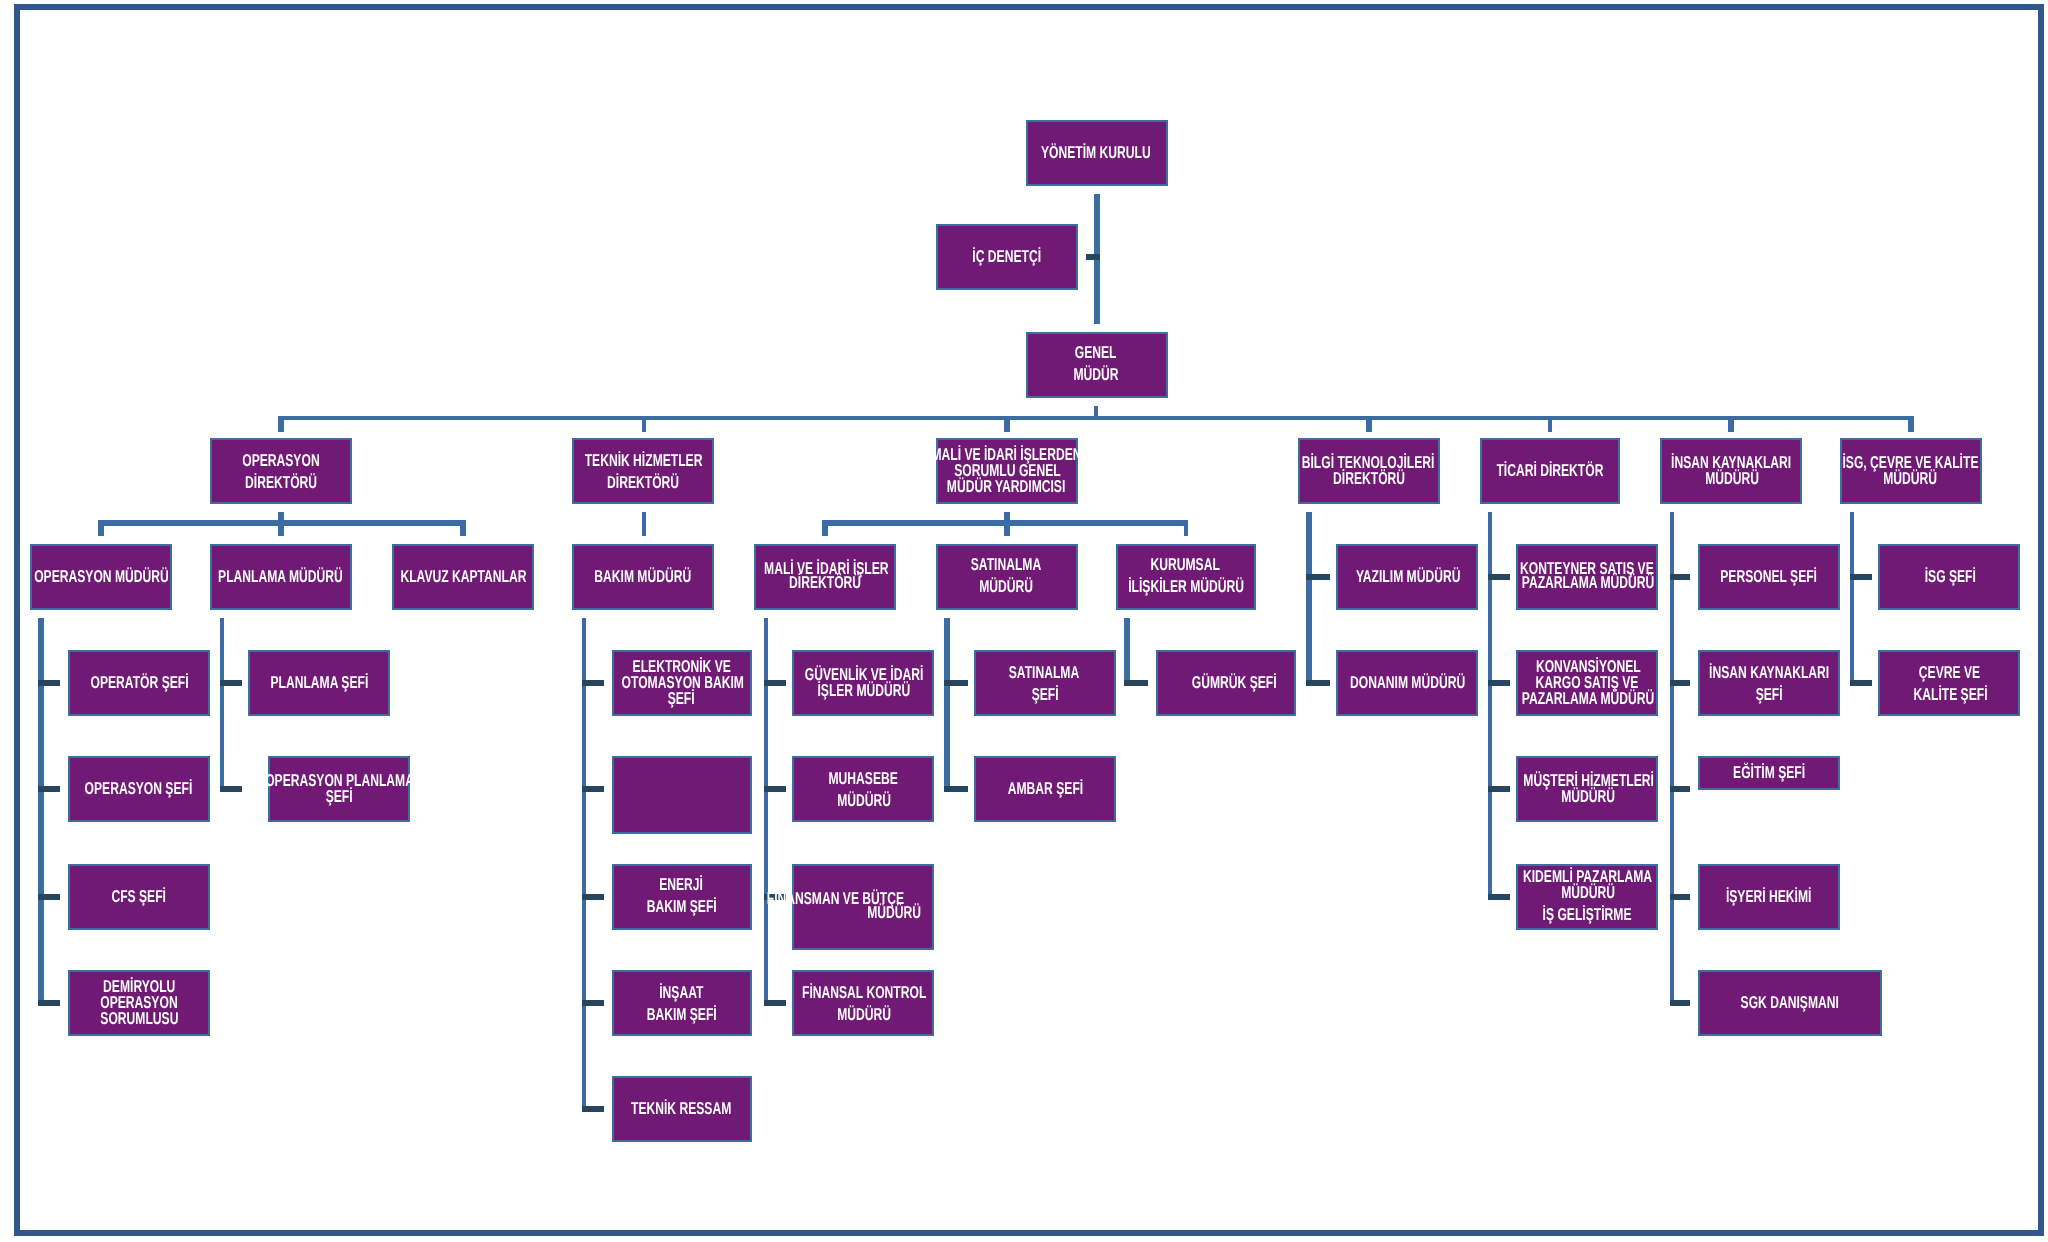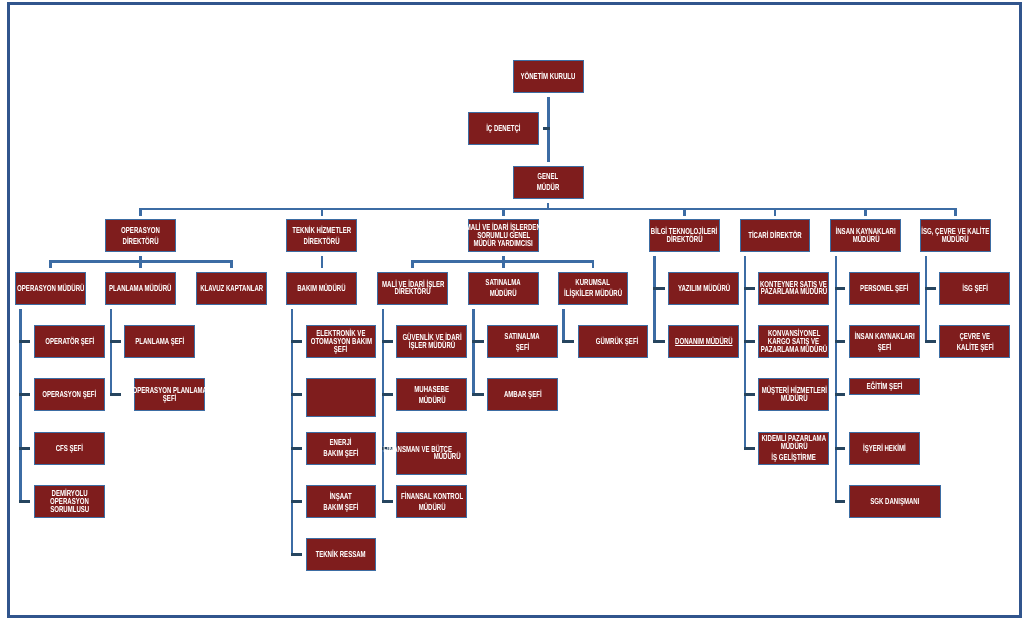--- a/index.html
+++ b/index.html
@@ -7,21 +7,21 @@
   body{width:1024px;height:621px;overflow:hidden;
        font-family:"Liberation Sans",sans-serif;
        -webkit-font-smoothing:antialiased;text-rendering:geometricPrecision;}
   #chart{position:relative;width:1024px;height:621px;background:#ffffff;}
   .frame{position:absolute;left:0;top:0;width:1024px;height:621px;}
   .frame i{position:absolute;background:#31558d;display:block;}
   .frame .ft{left:6.9px;top:2px;width:1015px;height:2.6px;}
   .frame .fb{left:6.9px;top:615px;width:1015px;height:2.6px;}
   .frame .fl{left:6.8px;top:2px;width:2.8px;height:615.6px;}
   .frame .fr{left:1019.2px;top:2px;width:2.8px;height:615.6px;}
-  .node{position:absolute;background:#7f1d1d;border:0.9px solid #3d6da3;box-sizing:border-box;
+  .node{position:absolute;background:#701a75;border:0.9px solid #3d6da3;box-sizing:border-box;
         display:flex;flex-direction:column;align-items:center;justify-content:center;
         text-align:center;color:#ffffff;font-weight:bold;white-space:nowrap;z-index:3;
         font-size:8.6px;line-height:11.1px;overflow:visible;}
   .node .l{display:block;transform:scaleX(0.705) translateZ(0);transform-origin:center center;}
   .node.tight{line-height:7.7px;}
   .ln{position:absolute;background:#3c6ca4;z-index:1;}
   .stub{position:absolute;background:#26455f;z-index:2;}
 </style>
 </head>
 <body>
@@ -236,21 +236,21 @@
       <div class="node" style="left: 487px; top: 325.1px; width: 70.9px; height: 33.3px;">
         <span class="l">SATINALMA</span>
         <span class="l">ŞEFİ</span>
       </div>
       <div class="node" style="left: 487px; top: 378.1px; width: 70.9px; height: 33.3px;">
         <span class="l">AMBAR ŞEFİ</span>
       </div>
       <div class="node" style="left: 577.6px; top: 325.1px; width: 70.9px; height: 33.3px; align-items: flex-end;">
         <span class="l">GÜMRÜK ŞEFİ</span>
       </div>
-      <div class="node" style="left: 668.3px; top: 325.1px; width: 70.9px; height: 33.3px; text-decoration: underline;">
+      <div class="node" style="left: 668.3px; top: 325.1px; width: 70.9px; height: 33.3px;">
         <span class="l">DONANIM MÜDÜRÜ</span>
       </div>
       <div class="node tight" style="left: 758.4px; top: 325.1px; width: 70.9px; height: 33.3px;">
         <span class="l">KONVANSİYONEL</span>
         <span class="l">KARGO SATIŞ VE</span>
         <span class="l">PAZARLAMA MÜDÜRÜ</span>
       </div>
       <div class="node tight" style="left: 758.4px; top: 378.1px; width: 70.9px; height: 33.3px;">
         <span class="l">MÜŞTERİ HİZMETLERİ</span>
         <span class="l">MÜDÜRÜ</span>

